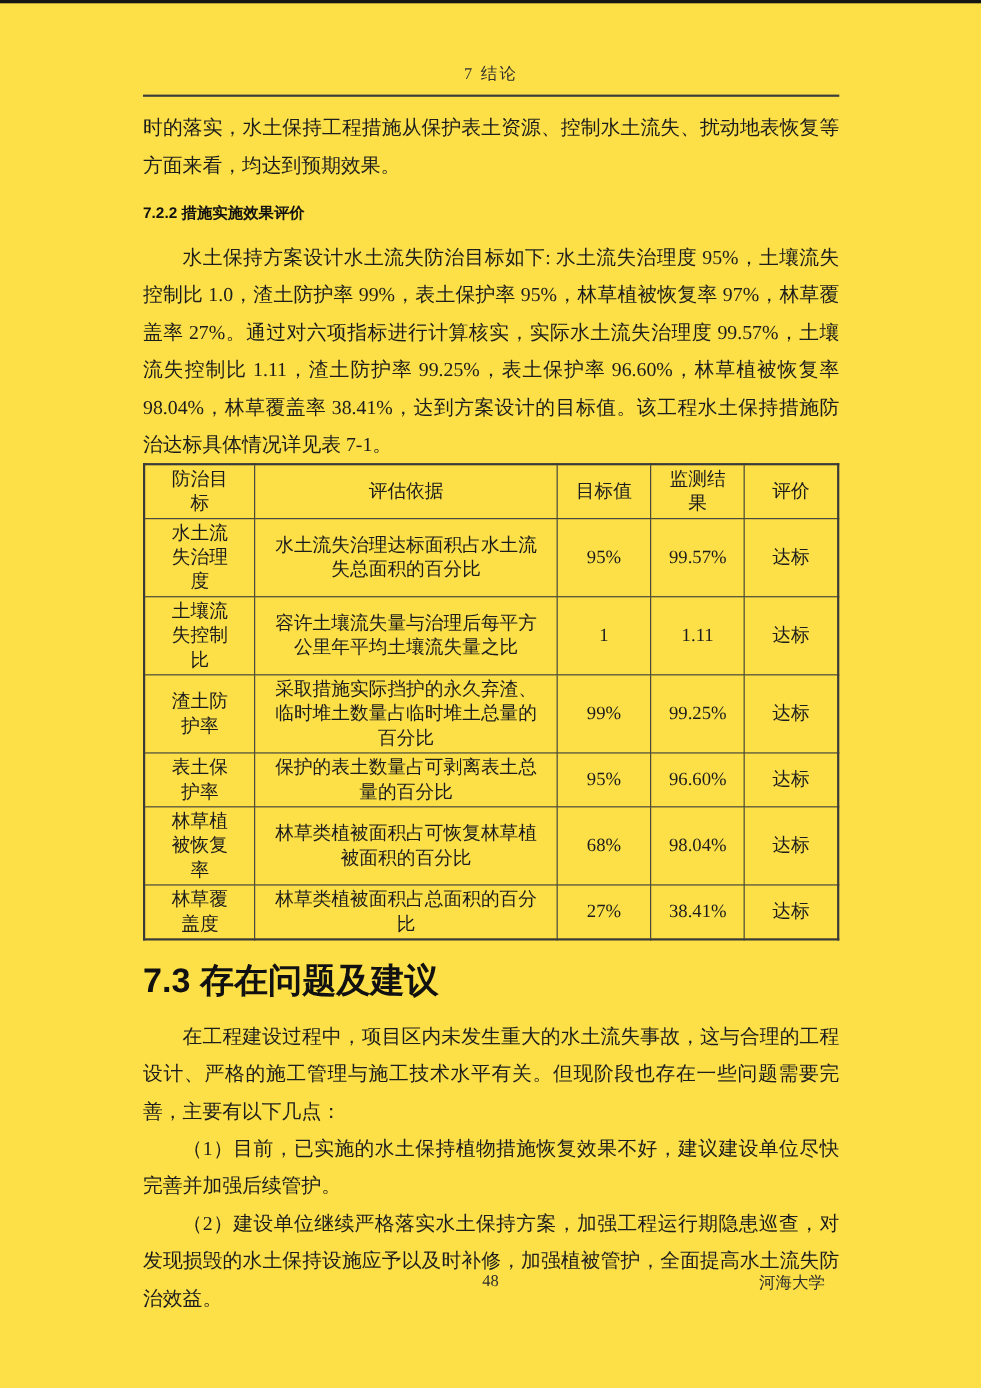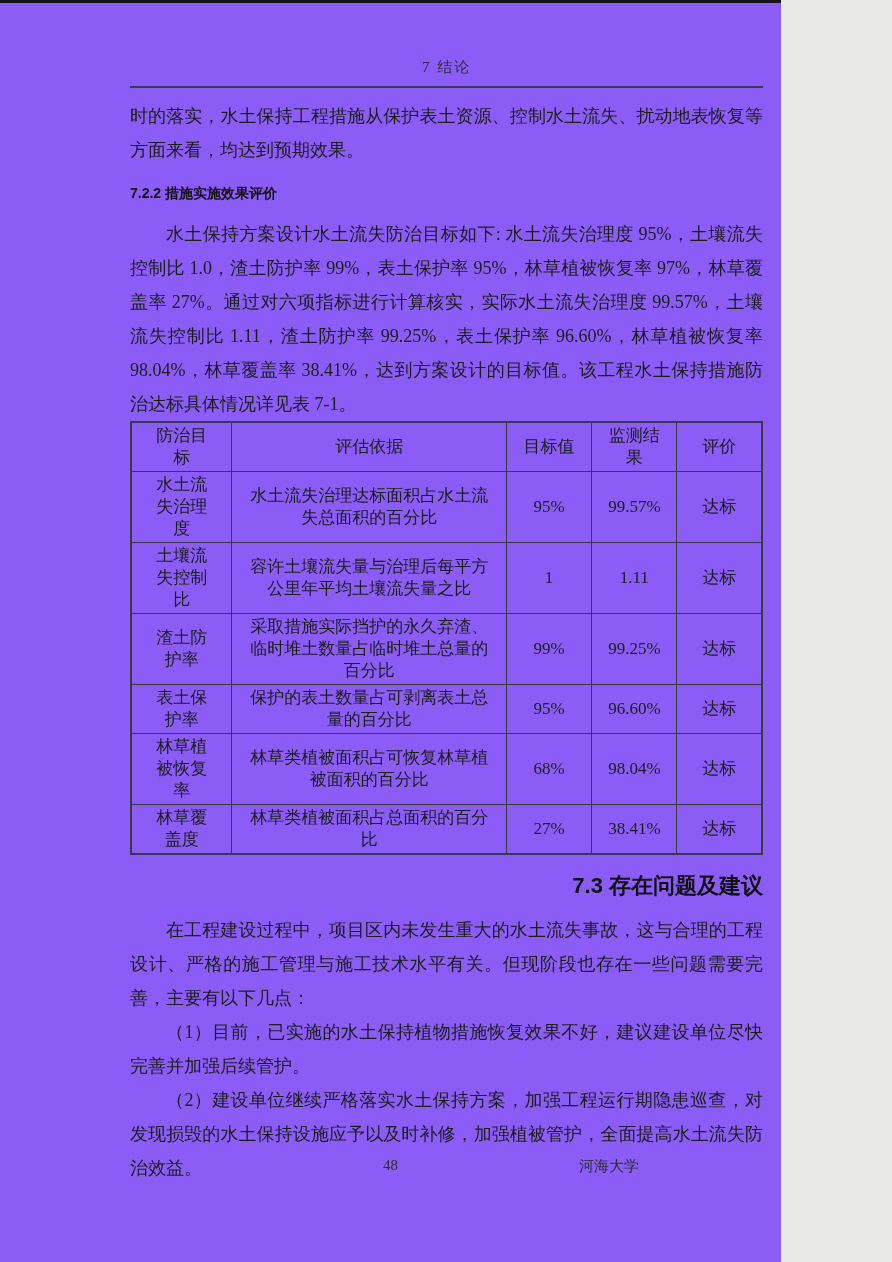--- a/index.html
+++ b/index.html
@@ -3,22 +3,22 @@
 <meta charset="utf-8">
 <style>
   html, body { margin: 0; padding: 0; }
   body {
     width: 892px; height: 1262px;
     background: #e8e8e6;
     font-family: "Liberation Serif", "DejaVu Serif", serif;
   }
   .page {
     position: relative;
-    width: 781px; height: 1262px;
-    background: #8b5cf6;
+    width: 892px; height: 1262px;
+    background: #fde047;
     overflow: hidden;
     color: #1c1c1c;
   }
   .top-edge {
     position: absolute; top: 0; left: 0; right: 0;
     height: 3px; background: #151515;
   }
   .content {
     position: absolute;
     left: 130px; top: 0;
@@ -49,23 +49,22 @@
     margin: 18px 0 14px 0;
     font-family: "Liberation Sans", "DejaVu Sans", sans-serif;
     font-weight: 700;
     font-size: 14px;
     color: #111;
   }
   .h73 {
     margin: 16px 0 12px 0;
     font-family: "Liberation Sans", "DejaVu Sans", sans-serif;
     font-weight: 700;
-    font-size: 22px;
+    font-size: 31px;
     color: #111;
-    text-align: right;
   }
   .table-caption {
     margin-top: 16px;
     margin-bottom: 9px;
     text-align: center;
     font-weight: 700;
     font-size: 17px;
     color: #141414;
   }
   table.results {

